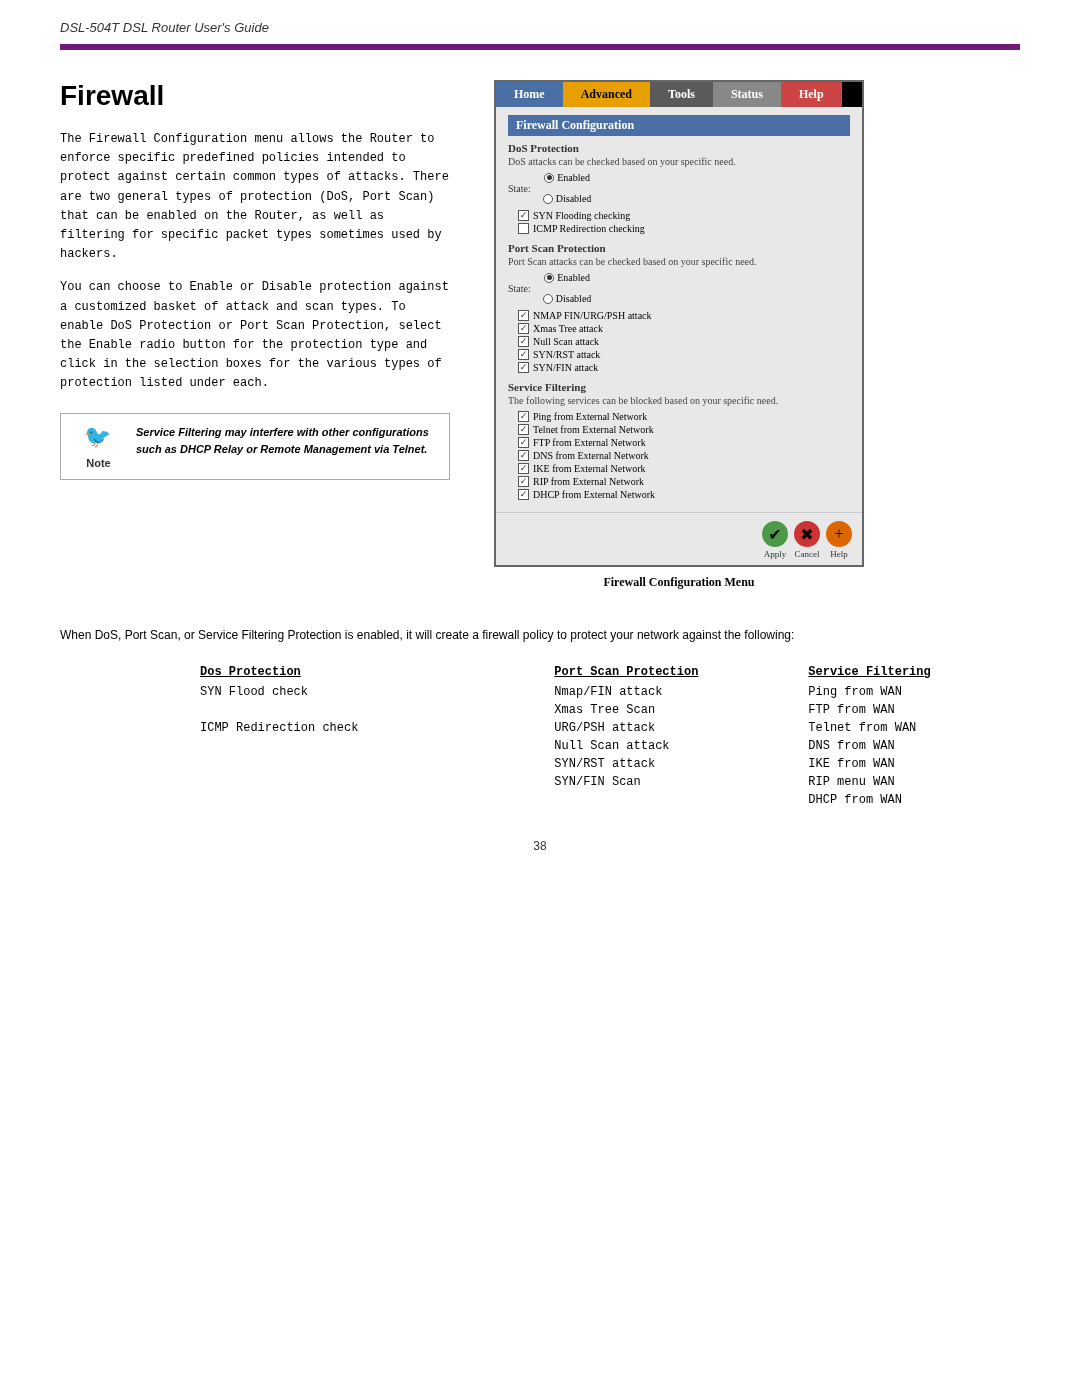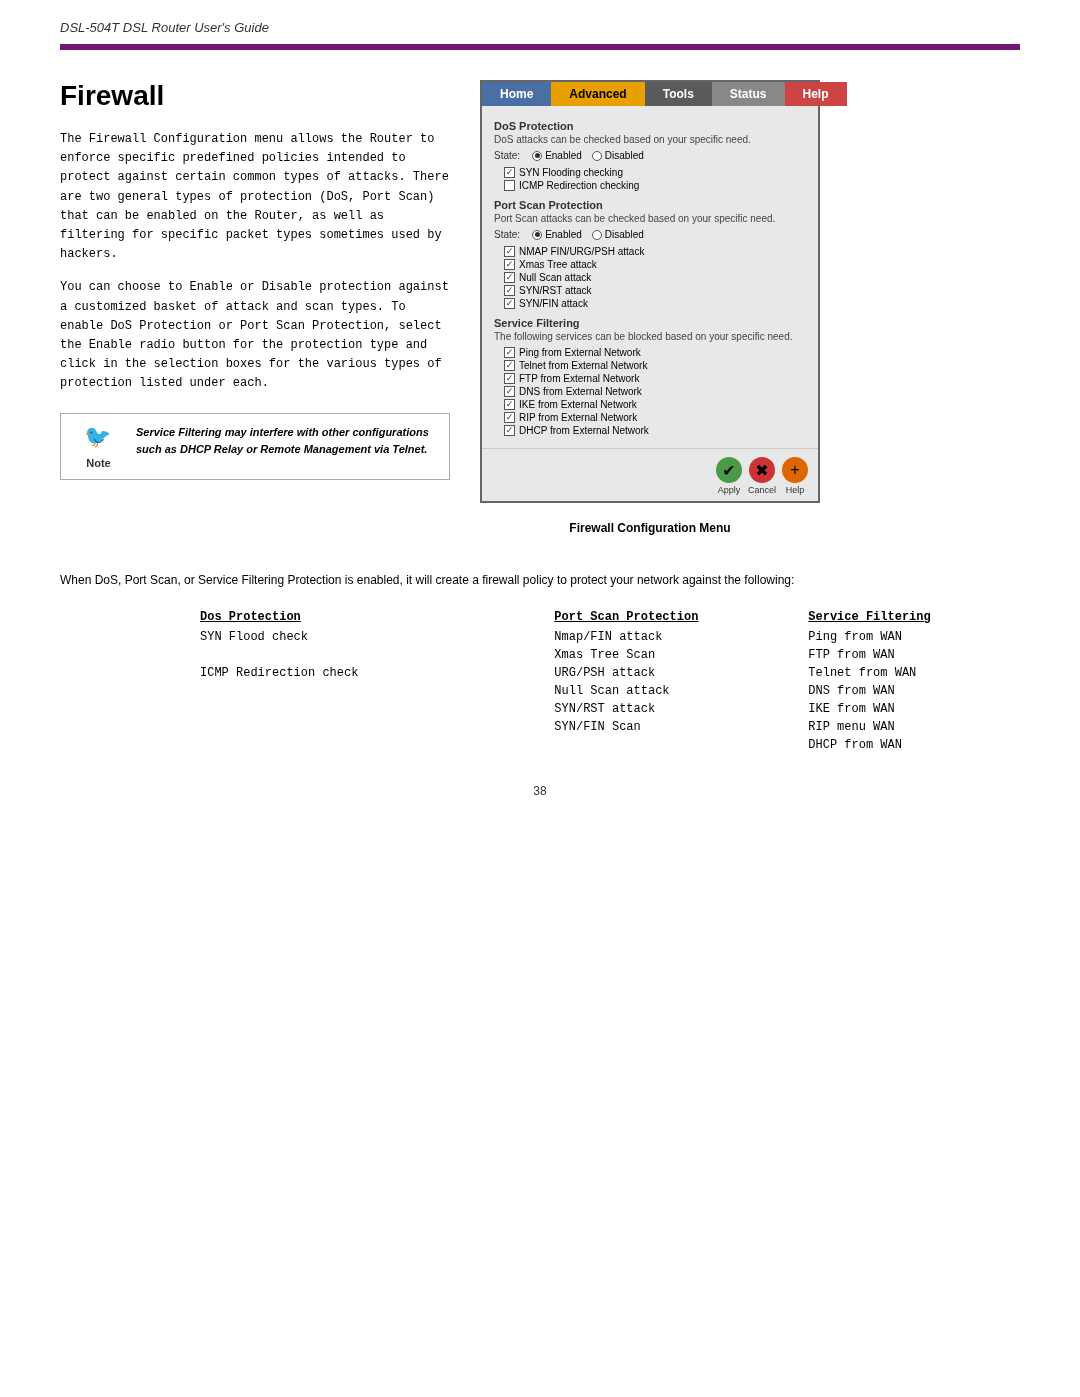--- a/index.html
+++ b/index.html
@@ -21,21 +21,21 @@
     .page-header span {
       font-style: italic;
       font-size: 13px;
       color: #333;
     }
 
     
     .content-area {
       display: flex;
       padding: 30px 56px 20px 60px;
-      gap: 30px;
+      gap: 44px;
     }
 
     
     .left-column {
       flex: 1;
       max-width: 390px;
     }
     .page-title {
       font-size: 28px;
       font-weight: bold;
@@ -81,22 +81,23 @@
       line-height: 1.5;
       color: #000;
     }
     .note-text strong {
       font-style: italic;
       font-weight: bold;
     }
 
     
     .right-column {
-      width: 340px;
+      width: 370px;
       flex-shrink: 0;
+      font-family: Liberation Serif, serif;
     }
 
     
     .router-ui {
       border: 2px solid #666;
       background: #fff;
       font-size: 11px;
     }
 
     
@@ -152,20 +153,21 @@
       font-size: 10px;
     }
     .state-label {
       font-size: 10px;
       color: #333;
     }
     .radio-group {
       display: flex;
       gap: 10px;
       align-items: center;
+      flex-direction: column;
     }
     .radio-item {
       display: flex;
       align-items: center;
       gap: 3px;
       font-size: 10px;
     }
     .radio-dot {
       width: 10px;
       height: 10px;
@@ -241,21 +243,21 @@
     .action-btn-label {
       font-size: 9px;
       color: #333;
     }
 
     
     .caption {
       text-align: center;
       font-size: 12px;
       font-weight: bold;
-      margin: 18px 0 16px;
+      margin: 8px 0 16px;
       color: #000;
     }
 
     
     .bottom-text {
       padding: 0 60px;
       font-size: 12px;
       line-height: 1.6;
       color: #000;
       margin-bottom: 18px;
@@ -337,20 +339,21 @@
         <div class="nav-bar">
           <div class="nav-item home">Home</div>
           <div class="nav-item active">Advanced</div>
           <div class="nav-item tools">Tools</div>
           <div class="nav-item status">Status</div>
           <div class="nav-item help">Help</div>
         </div>
 
         <div class="router-content">
 
+          <div class="section-title-bar">Firewall Configuration</div>
 
           <div class="section-subtitle">DoS Protection</div>
           <div class="section-desc">DoS attacks can be checked based on your specific need.</div>
           <div class="state-row">
             <span class="state-label">State:</span>
             <div class="radio-group">
               <div class="radio-item">
                 <div class="radio-dot selected"></div>
                 <span>Enabled</span>
               </div>

